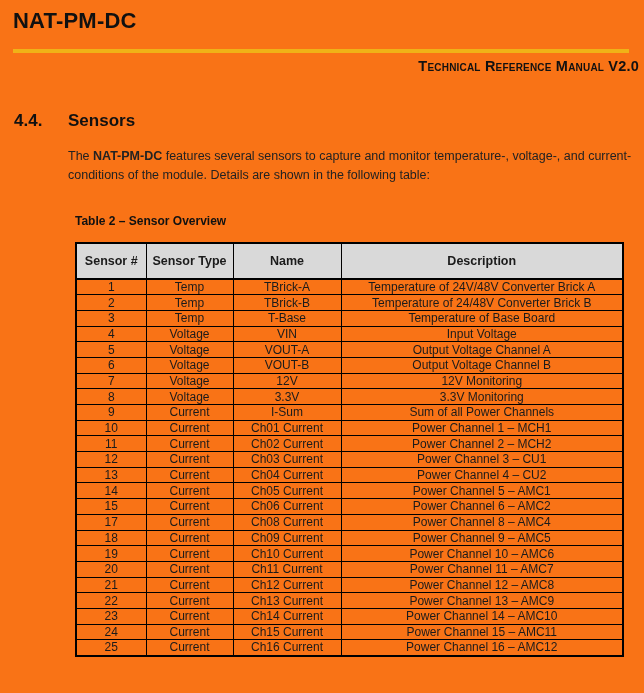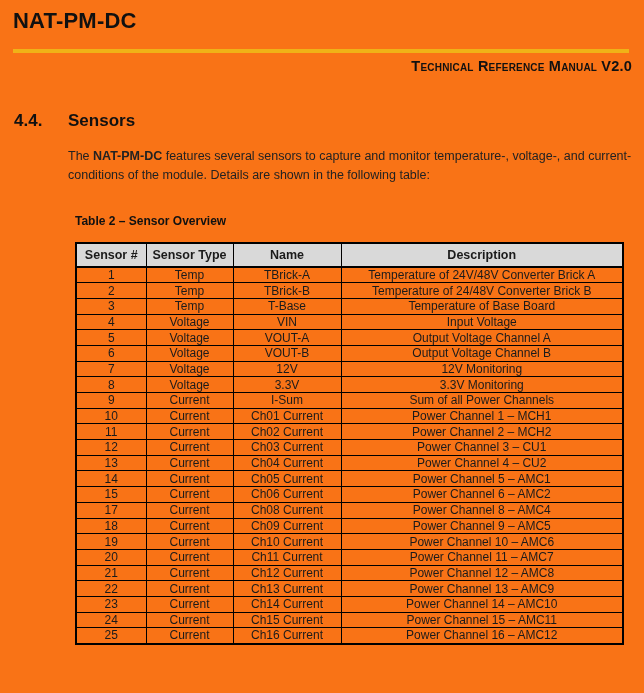--- a/index.html
+++ b/index.html
@@ -26,21 +26,21 @@
     position: absolute;
     left: 13px;
     right: 15px;
     top: 49px;
     height: 2px;
     border-top: 3px solid #F0B217;
     border-bottom: 1px solid #F0B217;
   }
   .manual-title {
     position: absolute;
-    right: 12px;
+    right: 5px;
     top: 58px;
     font-size: 14.5px;
     font-weight: bold;
     font-variant: small-caps;
     letter-spacing: 0.2px;
     color: #111111;
   }
   .section-heading {
     position: absolute;
     left: 14px;
@@ -78,21 +78,21 @@
     table-layout: fixed;
     font-size: 12px;
     color: #1b1b1b;
   }
   table.sensor-table { border: 2px solid #000; }
   .sensor-table th, .sensor-table td { border: 1px solid #000; }
   .sensor-table th {
     background: #D9D9D9;
     font-weight: bold;
     font-size: 12.5px;
-    height: 24px;
+    height: 36px;
     border-bottom: 2px solid #000;
     text-align: center;
     margin-top: 17px;
   }
   .sensor-table td {
     height: 15.7px;
     line-height: 14px;
     padding: 0 4px;
     text-align: center;
     white-space: nowrap;

